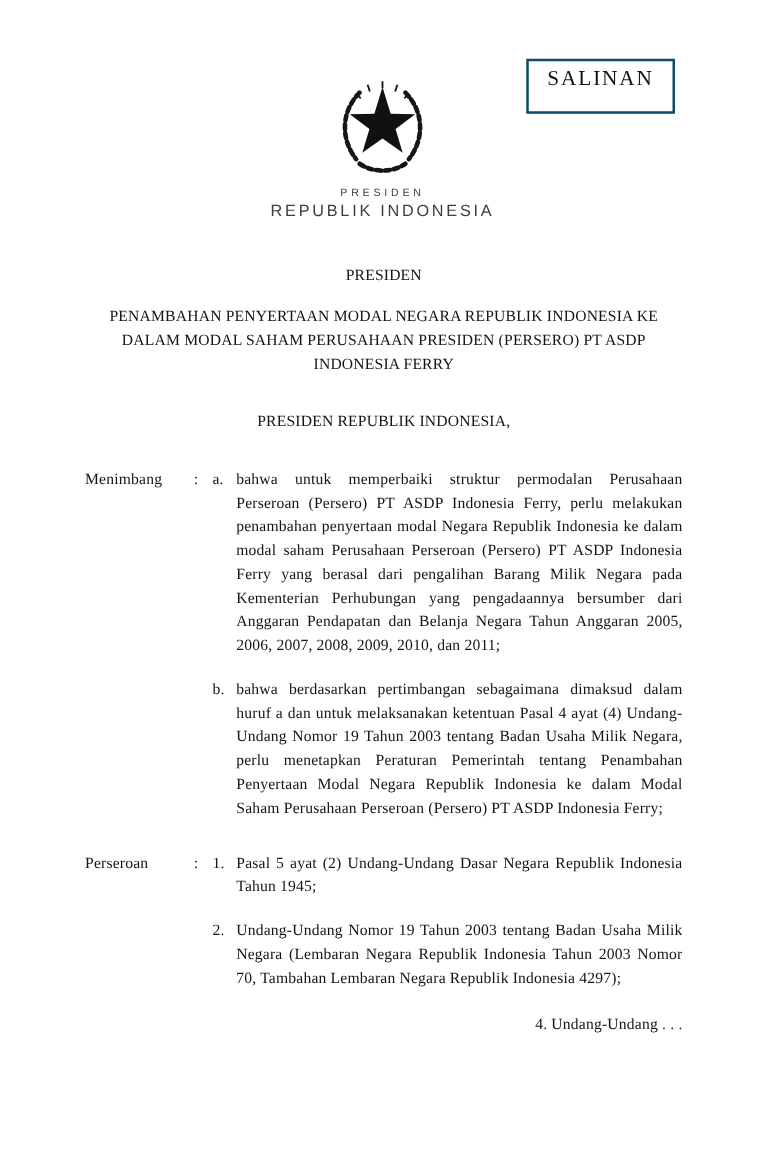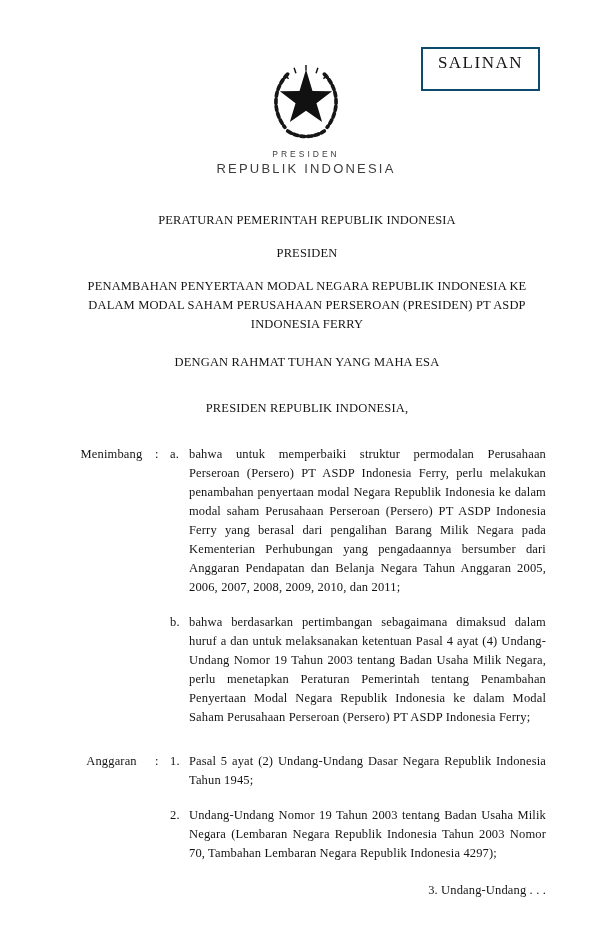--- a/index.html
+++ b/index.html
@@ -73,21 +73,21 @@
   .t-rahmat { margin-top: 19px; margin-bottom: 5px; }
   .t-presiden { margin-top: 27px; }
 
   .section {
     display: grid;
     grid-template-columns: 87px 15px 1fr;
     align-items: start;
   }
   .section-considerations { margin-top: 27px; }
   .section-legal { margin-top: 25px; }
-  .sec-label { text-align: center; }
+  .sec-label { text-align: left; }
   .sec-colon { text-align: left; }
   .item {
     display: grid;
     grid-template-columns: 19px 1fr;
     align-items: start;
   }
   .item + .item { margin-top: 16px; }
   .item-text {
     text-align: justify;
     text-justify: inter-word;
@@ -126,54 +126,52 @@
 
       <path d="M30,84 C42,92 58,92 70,84" fill="none" stroke="#161616" stroke-width="4" stroke-dasharray="4.5,3.2" stroke-linecap="round"></path>
     </svg>
     <div class="lh-line1">PRESIDEN</div>
     <div class="lh-line2">REPUBLIK INDONESIA</div>
   </div>
 
   <div class="content">
 
     <div class="title-block">
-      <div class="t-line t-gap">PERATURAN PEMERINTAH REPUBLIK INDONESIA</div>
       <div class="t-line t-gap">PRESIDEN</div>
-      <div class="t-main">PENAMBAHAN PENYERTAAN MODAL NEGARA REPUBLIK INDONESIA KE DALAM MODAL SAHAM PERUSAHAAN PERSEROAN (PRESIDEN) PT ASDP INDONESIA FERRY</div>
-      <div class="t-rahmat">DENGAN RAHMAT TUHAN YANG MAHA ESA</div>
+      <div class="t-main">PENAMBAHAN PENYERTAAN MODAL NEGARA REPUBLIK INDONESIA KE DALAM MODAL SAHAM PERUSAHAAN PRESIDEN (PERSERO) PT ASDP INDONESIA FERRY</div>
       <div class="t-presiden">PRESIDEN REPUBLIK INDONESIA,</div>
     </div>
 
     <div class="section section-considerations">
       <div class="sec-label">Menimbang</div>
       <div class="sec-colon">:</div>
       <div class="items">
         <div class="item">
           <div class="item-marker">a.</div>
           <div class="item-text">bahwa untuk memperbaiki struktur permodalan Perusahaan Perseroan (Persero) PT ASDP Indonesia Ferry, perlu melakukan penambahan penyertaan modal Negara Republik Indonesia ke dalam modal saham Perusahaan Perseroan (Persero) PT ASDP Indonesia Ferry yang berasal dari pengalihan Barang Milik Negara pada Kementerian Perhubungan yang pengadaannya bersumber dari Anggaran Pendapatan dan Belanja Negara Tahun Anggaran 2005, 2006, 2007, 2008, 2009, 2010, dan 2011;</div>
         </div>
         <div class="item">
           <div class="item-marker">b.</div>
           <div class="item-text">bahwa berdasarkan pertimbangan sebagaimana dimaksud dalam huruf a dan untuk melaksanakan ketentuan Pasal 4 ayat (4) Undang-Undang Nomor 19 Tahun 2003 tentang Badan Usaha Milik Negara, perlu menetapkan Peraturan Pemerintah tentang Penambahan Penyertaan Modal Negara Republik Indonesia ke dalam Modal Saham Perusahaan Perseroan (Persero) PT ASDP Indonesia Ferry;</div>
         </div>
       </div>
     </div>
 
     <div class="section section-legal">
-      <div class="sec-label">Anggaran</div>
+      <div class="sec-label">Perseroan</div>
       <div class="sec-colon">:</div>
       <div class="items">
         <div class="item">
           <div class="item-marker">1.</div>
           <div class="item-text">Pasal 5 ayat (2) Undang-Undang Dasar Negara Republik Indonesia Tahun 1945;</div>
         </div>
         <div class="item">
           <div class="item-marker">2.</div>
           <div class="item-text">Undang-Undang Nomor 19 Tahun 2003 tentang Badan Usaha Milik Negara (Lembaran Negara Republik Indonesia Tahun 2003 Nomor 70, Tambahan Lembaran Negara Republik Indonesia 4297);</div>
         </div>
       </div>
     </div>
 
-    <div class="catchword">3. Undang-Undang . . .</div>
+    <div class="catchword">4. Undang-Undang . . .</div>
 
   </div>
 
 </div>
 
 </body></html>

